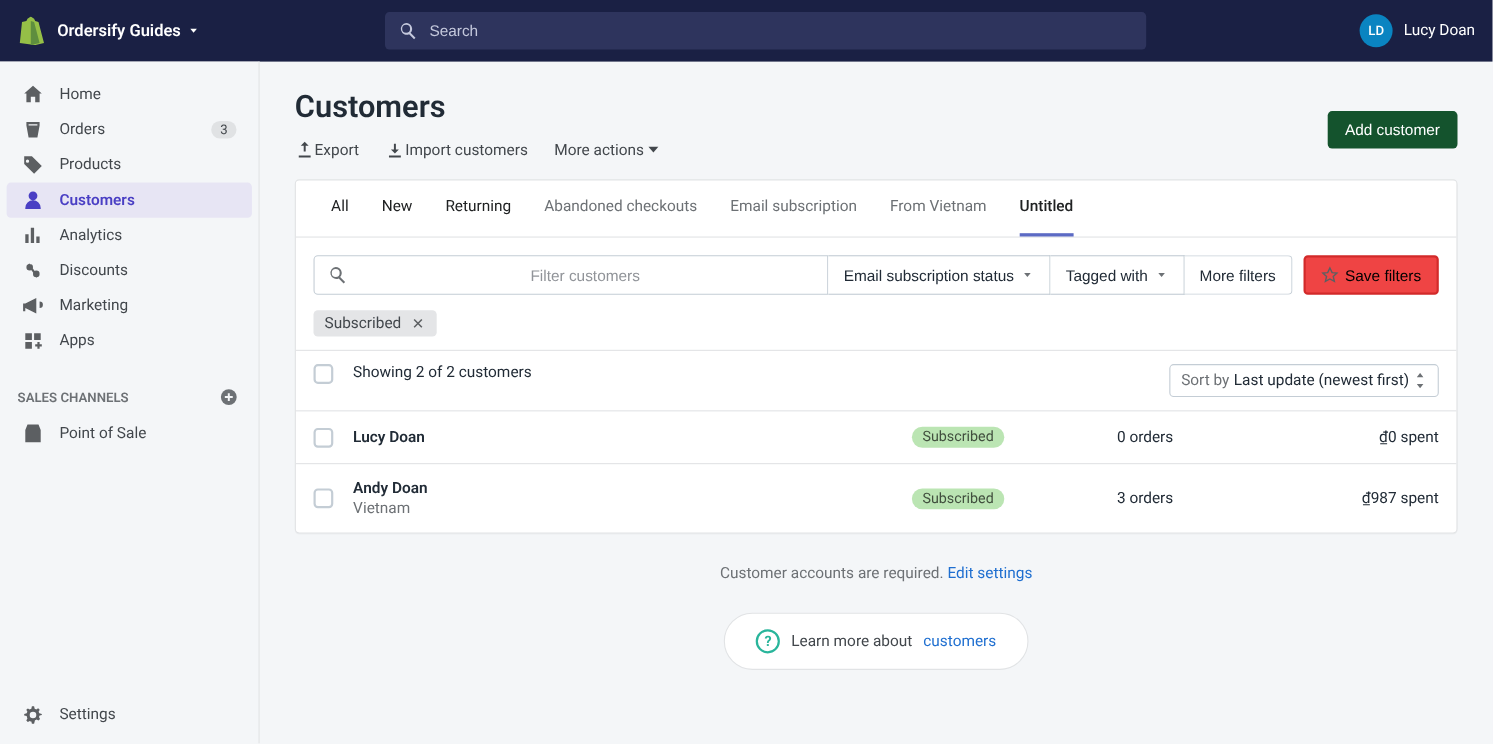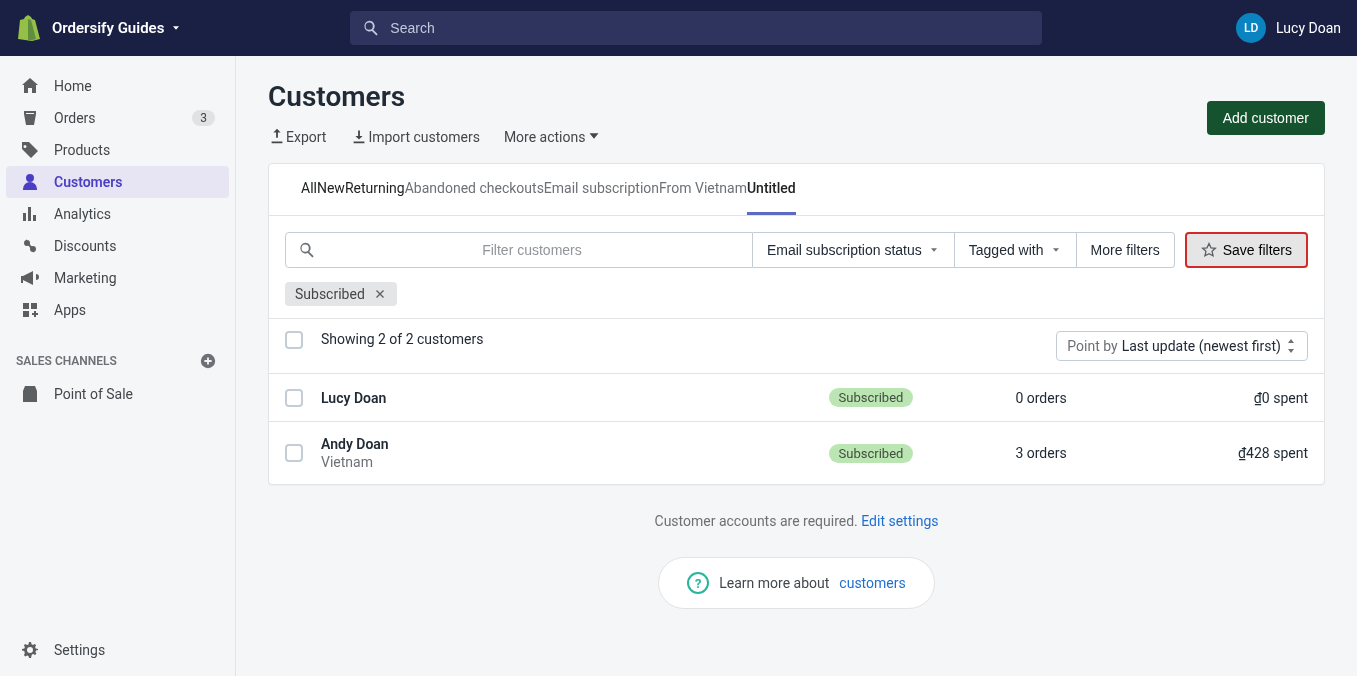--- a/index.html
+++ b/index.html
@@ -166,20 +166,21 @@
   }
   
   .card {
     background: #fff;
     border: 1px solid #e1e3e5;
     border-radius: 4px;
     box-shadow: 0 1px 0 rgba(0,0,0,0.03);
   }
   .tabs {
     display: flex;
+    gap: 30px;
     padding: 0 32px;
     border-bottom: 1px solid #e1e3e5;
     height: 52px;
     align-items: center;
   }
   .tab {
     height: 100%;
     display: flex;
     align-items: center;
     cursor: pointer;
@@ -227,21 +228,21 @@
     white-space: nowrap;
   }
   .filter-btn.more { border-radius: 0; }
   .save-filters {
     display: flex; align-items: center; gap:6px;
     border: 2px solid #d22a2a;
     margin-left: 10px;
     padding: 0 14px;
     height: 36px;
     border-radius: 4px;
-    background:#e5e5e5;
+    background:#ef4444;
     cursor: pointer;
     font-size: 14px;
   }
   .applied-filters {
     margin-top: 14px;
     display: flex;
     gap: 8px;
   }
   .filter-tag {
     background: #e4e5e7;
@@ -529,21 +530,21 @@
                 </svg>
             </span>
           </div>
         </div>
       </div>
 
       <div class="table-head">
         <div class="checkbox"></div>
         <div class="showing-text">Showing 2 of 2 customers</div>
         <div class="sort-by">
-          <span class="lbl">Point by</span>
+          <span class="lbl">Sort by</span>
           <span>Last update (newest first)</span>
           <svg width="12" height="14" viewBox="0 0 12 14">
               <path fill="#6d7175" d="M6 0l3 4H3zM6 14l-3-4h6z"></path>
             </svg>
         </div>
       </div>
 
       <div class="row">
         <div class="checkbox"></div>
         <div class="name-col">
@@ -559,21 +560,21 @@
       <div class="row">
         <div class="checkbox"></div>
         <div class="name-col">
           <div class="name">Andy Doan</div>
           <div class="sub">Vietnam</div>
         </div>
         <div class="status-col">
             <span class="pill">Subscribed</span>
           </div>
         <div class="orders-col">3 orders</div>
-        <div class="spent-col">₫428 spent</div>
+        <div class="spent-col">₫987 spent</div>
       </div>
     </div>
 
     <div class="footnote">
       <span>Customer accounts are required.</span>
       <a>Edit settings</a>
     </div>
 
     <div class="learn-more">
       <span class="q">?</span>

